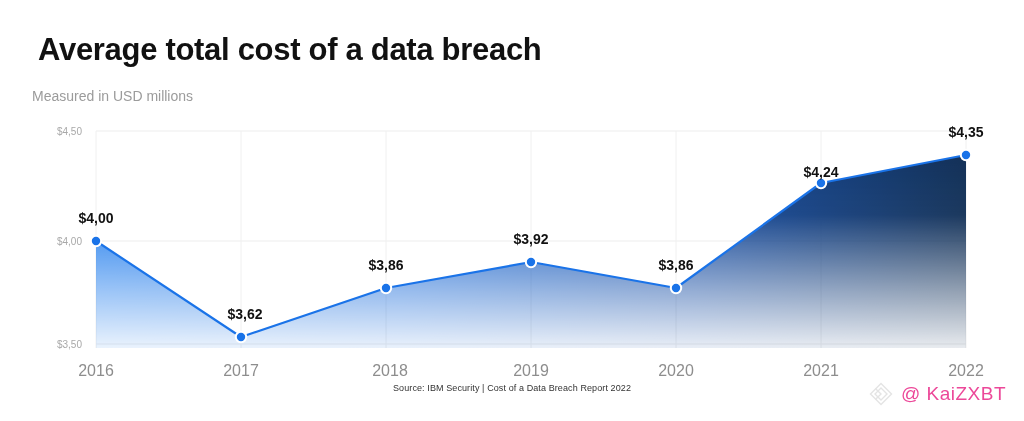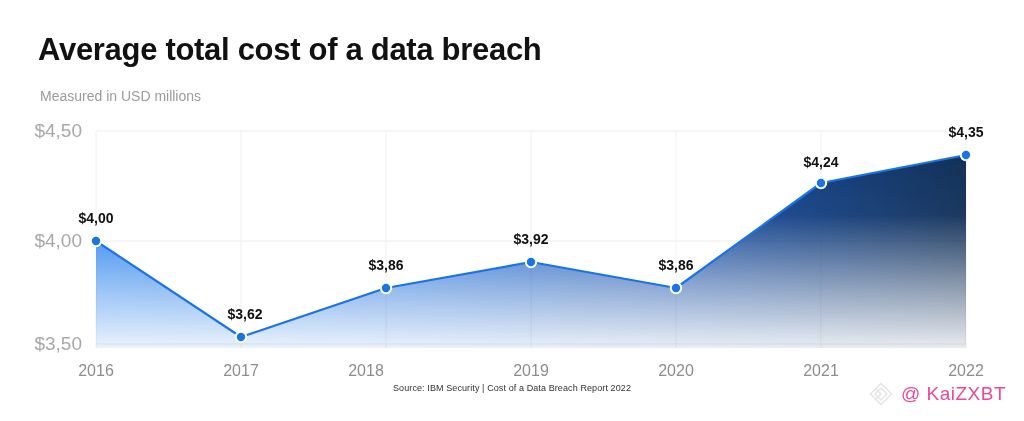--- a/index.html
+++ b/index.html
@@ -23,38 +23,38 @@
     left: 38px;
     top: 32px;
     font-size: 31px;
     font-weight: bold;
     color: #111111;
     letter-spacing: -0.3px;
     white-space: nowrap;
   }
   #chart-subtitle {
     position: absolute;
-    left: 40px;
+    left: 32px;
     top: 88px;
     font-size: 14px;
     font-weight: normal;
     color: #9b9b9b;
     white-space: nowrap;
   }
   #plot-area {
     position: absolute;
     left: 0;
     top: 0;
     width: 1024px;
     height: 421px;
   }
   .y-tick-label {
     position: absolute;
     right: 0;
-    font-size: 19px;
+    font-size: 10px;
     color: #a8a8a8;
     text-align: left;
     white-space: nowrap;
     transform: translateY(-50%);
   }
   .y-tick-wrap {
     position: absolute;
     left: 0;
     width: 82px;
     height: 0;
@@ -173,34 +173,34 @@
       <div class="y-tick-label">$4,00</div>
     </div>
     <div class="y-tick-wrap" style="top:344px;">
       <div class="y-tick-label">$3,50</div>
     </div>
   </div>
 
   <div>
     <div class="x-tick-label" style="left:96px;">2016</div>
     <div class="x-tick-label" style="left:241px;">2017</div>
-    <div class="x-tick-label" style="left:366px;">2018</div>
+    <div class="x-tick-label" style="left:390px;">2018</div>
     <div class="x-tick-label" style="left:531px;">2019</div>
     <div class="x-tick-label" style="left:676px;">2020</div>
     <div class="x-tick-label" style="left:821px;">2021</div>
     <div class="x-tick-label" style="left:966px;">2022</div>
   </div>
 
   <div>
     <div class="point-label" style="left:96px;  top:226px;">$4,00</div>
     <div class="point-label" style="left:245px; top:322px;">$3,62</div>
     <div class="point-label" style="left:386px; top:273px;">$3,86</div>
     <div class="point-label" style="left:531px; top:247px;">$3,92</div>
     <div class="point-label" style="left:676px; top:273px;">$3,86</div>
-    <div class="point-label" style="left:821px; top:170px;">$4,24</div>
+    <div class="point-label" style="left:821px; top:180px;">$4,24</div>
     <div class="point-label" style="left:966px; top:140px;">$4,35</div>
   </div>
 
   <div id="source-note">Source: IBM Security | Cost of a Data Breach Report 2022</div>
 
   <div id="watermark">
     <svg id="watermark-logo" width="26" height="26" viewBox="0 0 26 26">
       <g fill="none" stroke="#e4e4e4" stroke-width="1.4">
         <path d="M13 2.5 L23.5 13 L13 23.5 L2.5 13 Z"></path>
         <path d="M13 7 L19 13 L13 19 L7 13 Z"></path>

